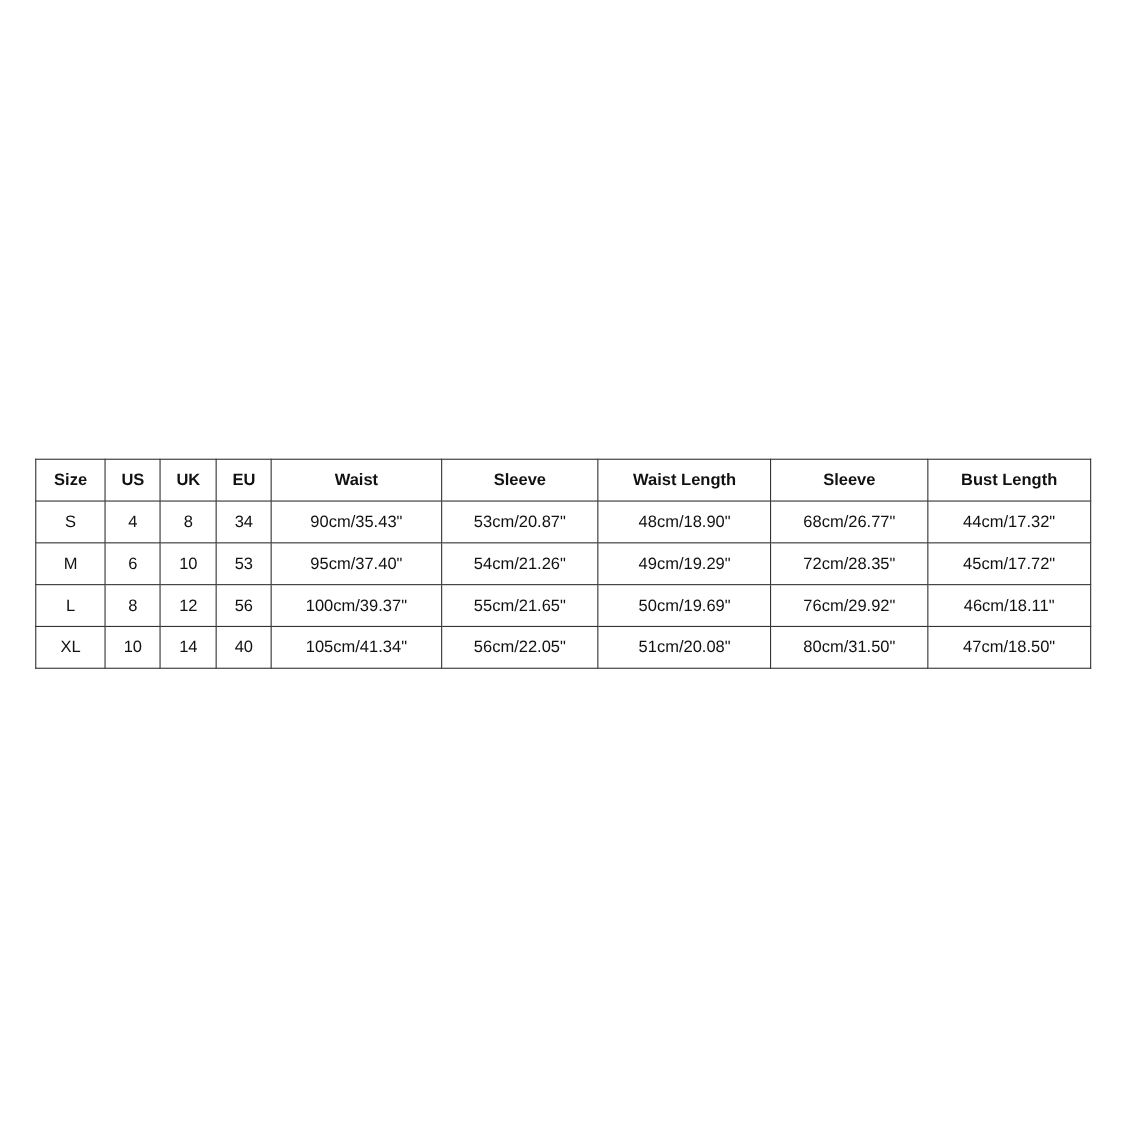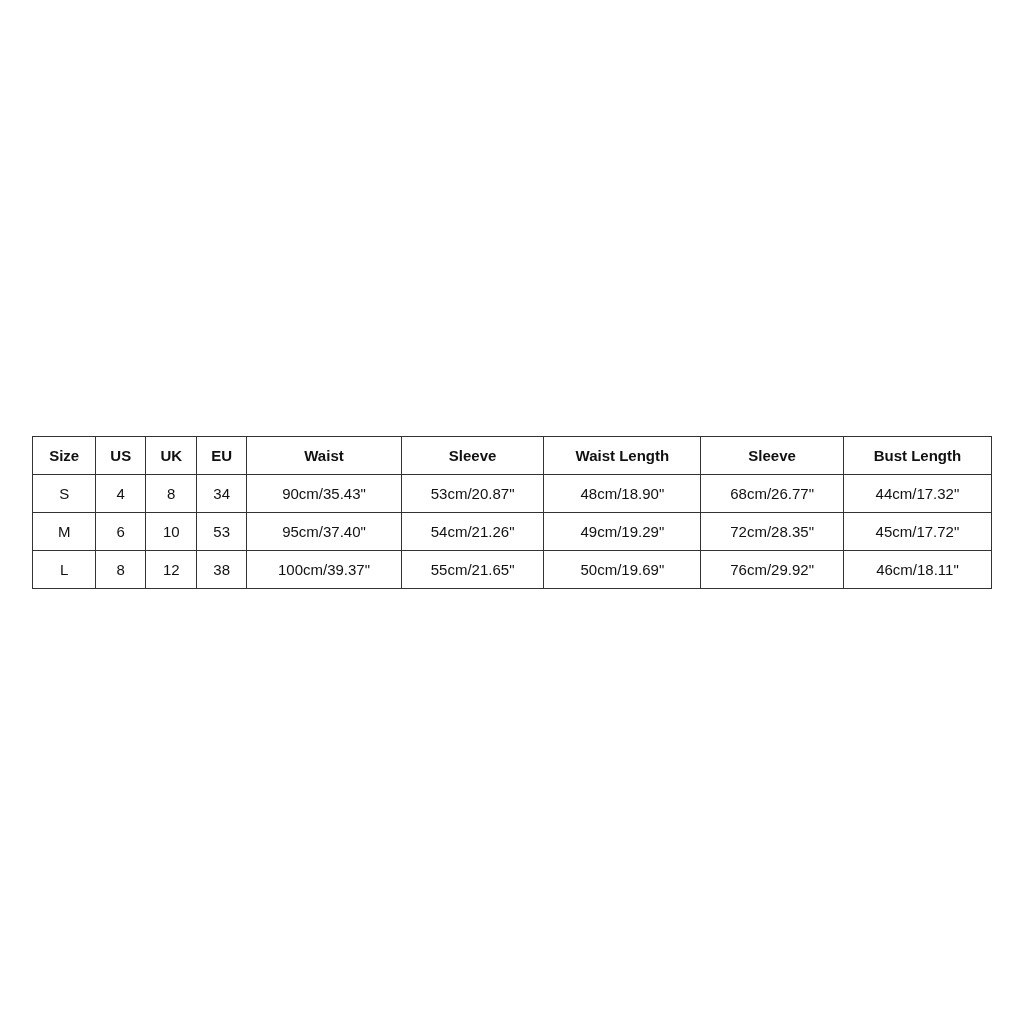--- a/index.html
+++ b/index.html
@@ -88,22 +88,33 @@
           <td>95cm/37.40"</td>
           <td>54cm/21.26"</td>
           <td>49cm/19.29"</td>
           <td>72cm/28.35"</td>
           <td>45cm/17.72"</td>
         </tr>
         <tr>
           <td>L</td>
           <td>8</td>
           <td>12</td>
-          <td>38</td>
+          <td>56</td>
           <td>100cm/39.37"</td>
           <td>55cm/21.65"</td>
           <td>50cm/19.69"</td>
           <td>76cm/29.92"</td>
           <td>46cm/18.11"</td>
         </tr>
+        <tr>
+          <td>XL</td>
+          <td>10</td>
+          <td>14</td>
+          <td>40</td>
+          <td>105cm/41.34"</td>
+          <td>56cm/22.05"</td>
+          <td>51cm/20.08"</td>
+          <td>80cm/31.50"</td>
+          <td>47cm/18.50"</td>
+        </tr>
       </tbody>
   </table>
 </div>
 
 </body></html>

